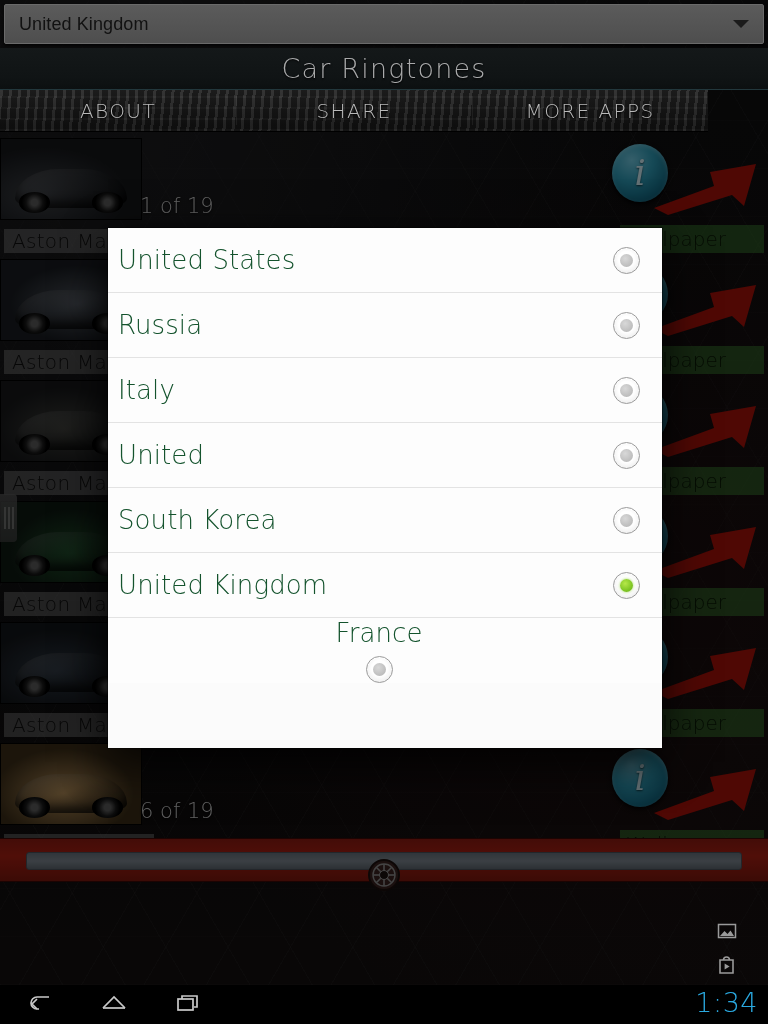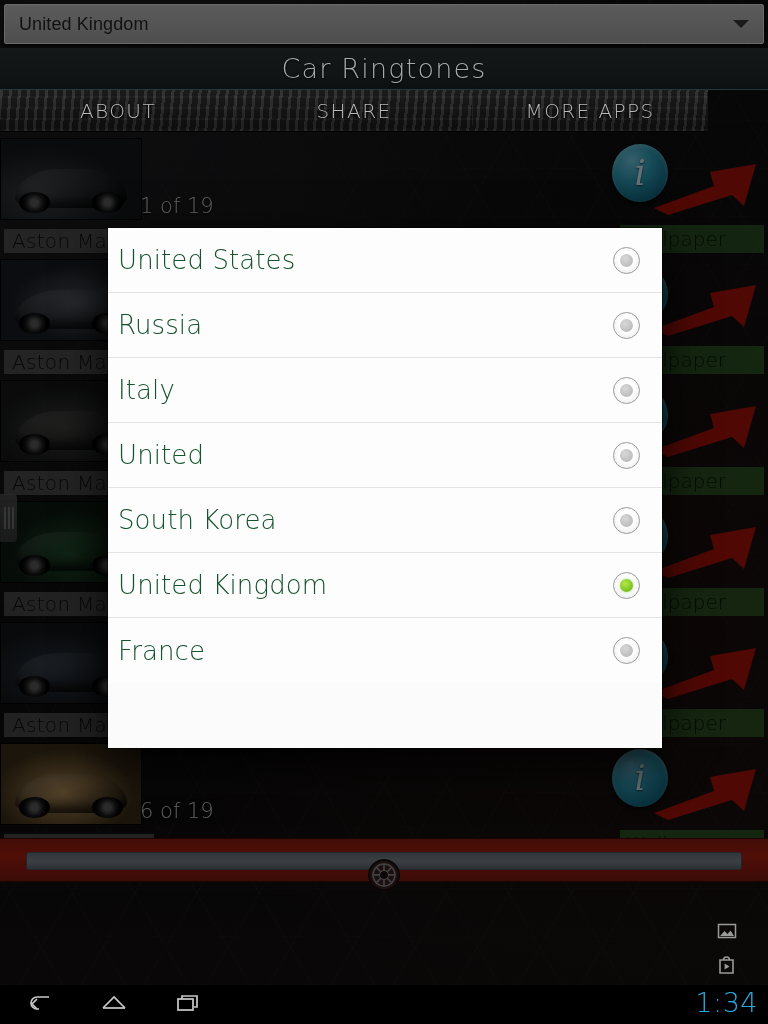--- a/index.html
+++ b/index.html
@@ -175,21 +175,21 @@
     position:absolute; left:108px; top:228px; width:554px; height:520px;
     background:#fbfbfb;
     box-shadow:0 0 0 1px rgba(0,0,0,.35), 0 14px 42px rgba(0,0,0,.85);
   }
   .row {
     height:65px; display:flex; align-items:center;
     padding:0 22px 0 10px;
     border-bottom:1px solid #e3e3e3;
     background:#fdfdfd;
   }
-  .row:last-child { border-bottom:none; }
+  .row:last-child { border-bottom:none;flex-direction:column; }
   .row .lbl { flex:1; font-size:26px; color:#14532d; letter-spacing:.1px;
               font-family:"DejaVu Sans", sans-serif; font-weight:300; }
   .radio {
     width:27px; height:27px; border-radius:50%;
     border:1px solid #9b9b9b;
     background:radial-gradient(circle at 50% 45%, #ffffff 42%, #f2f2f2 70%, #e4e4e4 100%);
     display:flex; align-items:center; justify-content:center;
     box-shadow:inset 0 1px 1px rgba(255,255,255,.9);
   }
   .radio .dot {

